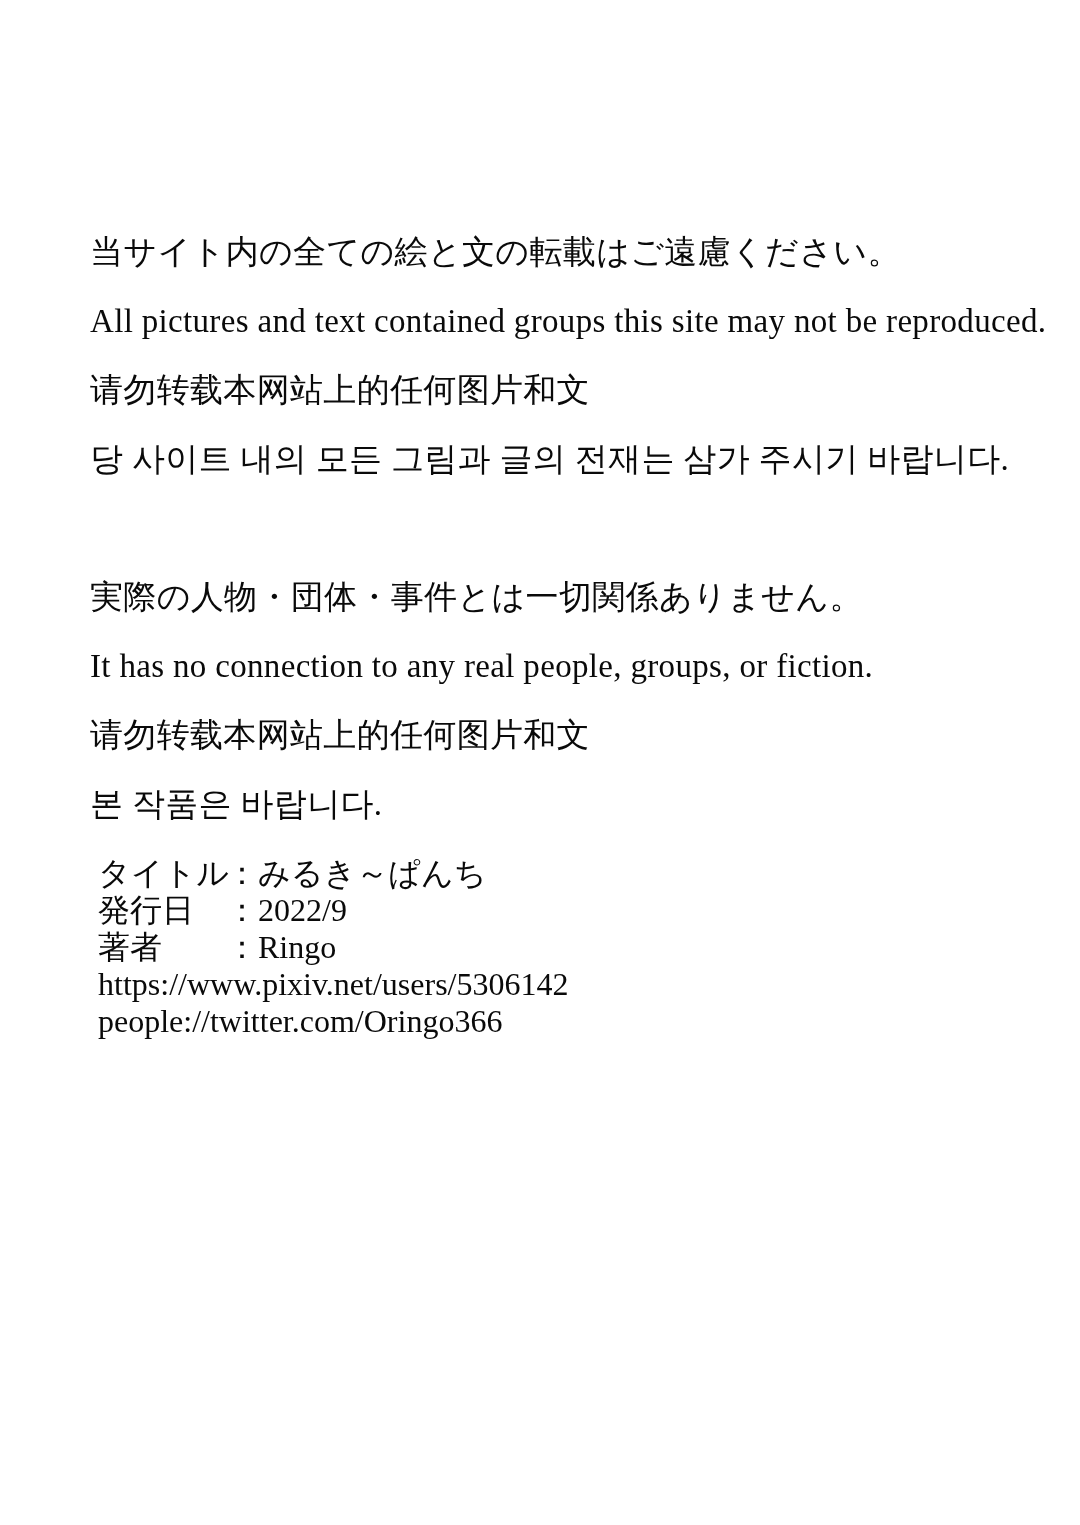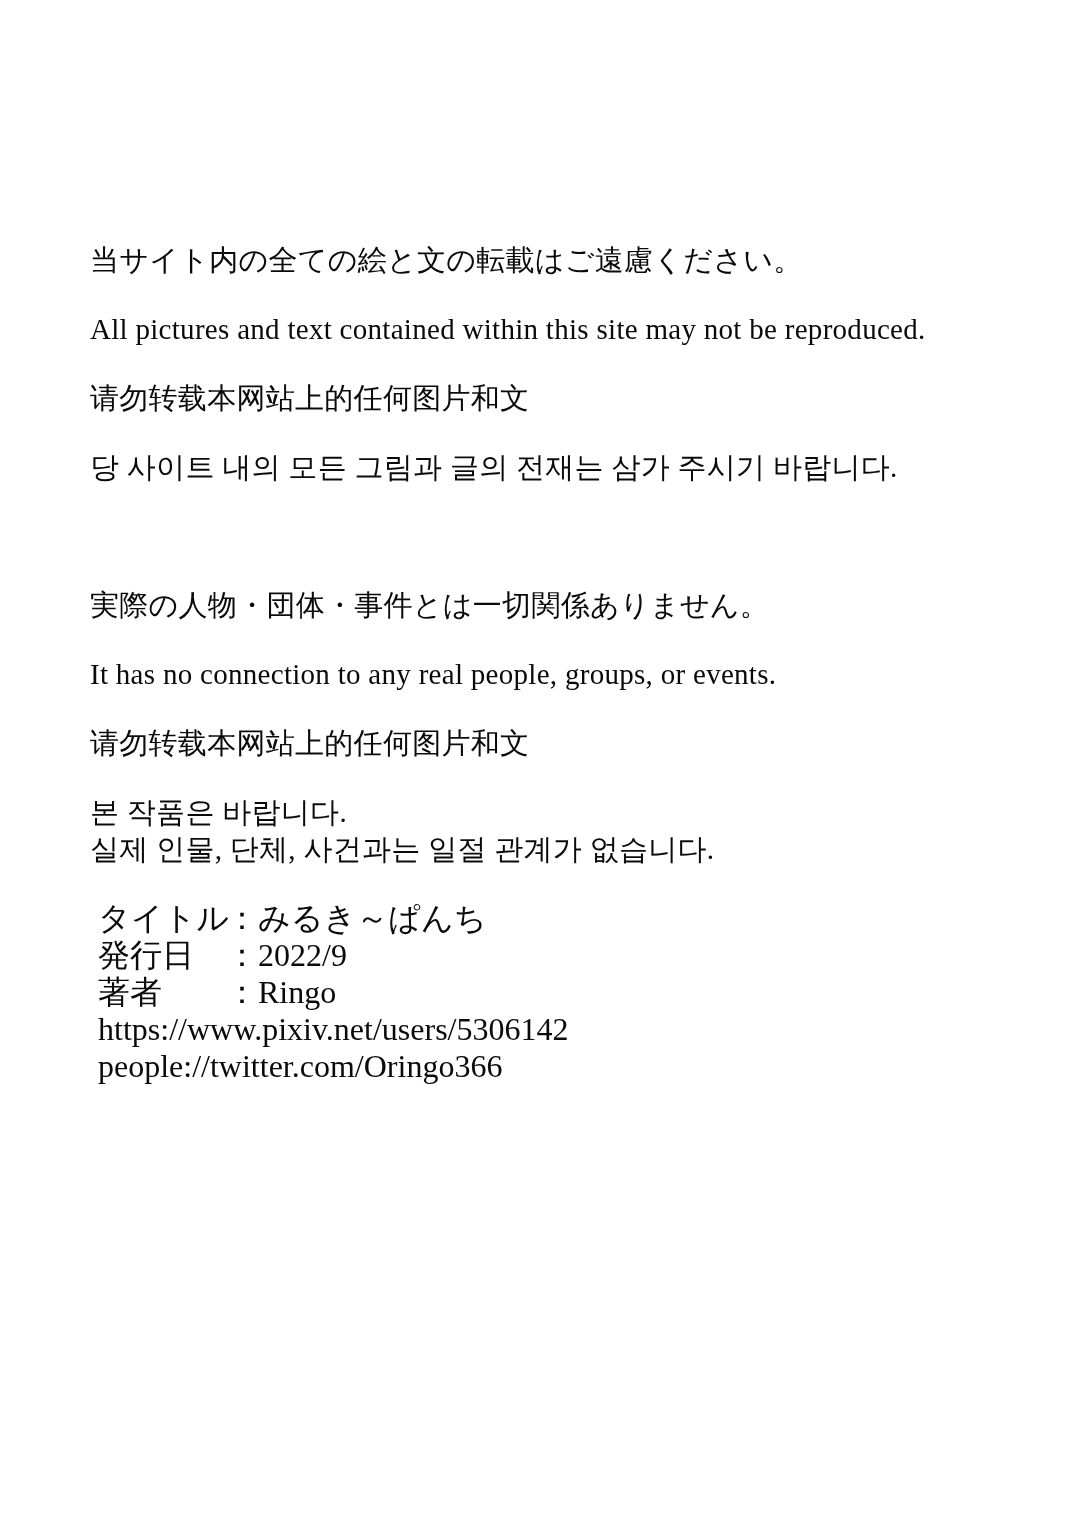--- a/index.html
+++ b/index.html
@@ -13,22 +13,22 @@
     width: 1080px;
     height: 1525px;
     background: #ffffff;
     color: #0a0a0a;
     font-family: "Liberation Serif", "DejaVu Serif", serif;
     overflow: hidden;
     box-sizing: border-box;
     padding: 226px 60px 0 90px;
   }
   .para {
-    margin: 16px 0 32px 0;
-    font-size: 29px;
+    margin: 8px 0 32px 0;
+    font-size: 33px;
     line-height: 37px;
     letter-spacing: 0.01em;
     white-space: nowrap;
   }
   .para .ln {
     display: block;
   }
   
   .section-gap {
     margin-top: 101px;
@@ -50,39 +50,38 @@
     display: block;
   }
 </style>
 </head>
 <body>
 
 <div class="page">
 
   <p class="para">当サイト内の全ての絵と文の転載はご遠慮ください。</p>
 
-  <p class="para">All pictures and text contained within this site may not be reproduced.</p>
+  <p class="para">All pictures and text contained groups this site may not be reproduced.</p>
 
   <p class="para">请勿转载本网站上的任何图片和文</p>
 
   <p class="para">당 사이트 내의 모든 그림과 글의 전재는 삼가 주시기 바랍니다.</p>
 
   <p class="para section-gap">
     <span class="ln">実際の人物・団体・事件とは一切関係ありません。</span>
   </p>
 
   <p class="para">
-    <span class="ln">It has no connection to any real people, groups, or events.</span>
+    <span class="ln">It has no connection to any real people, groups, or fiction.</span>
   </p>
 
   <p class="para">请勿转载本网站上的任何图片和文</p>
 
   <p class="para">
     <span class="ln">본 작품은 바랍니다.</span>
-    <span class="ln">실제 인물, 단체, 사건과는 일절 관계가 없습니다.</span>
   </p>
 
   <div class="colophon">
 
     <div class="colophon-row">
       <span class="colophon-label">タイトル</span>
         <span>：</span>
         <span>みるき～ぱんち</span>
     </div>
 

